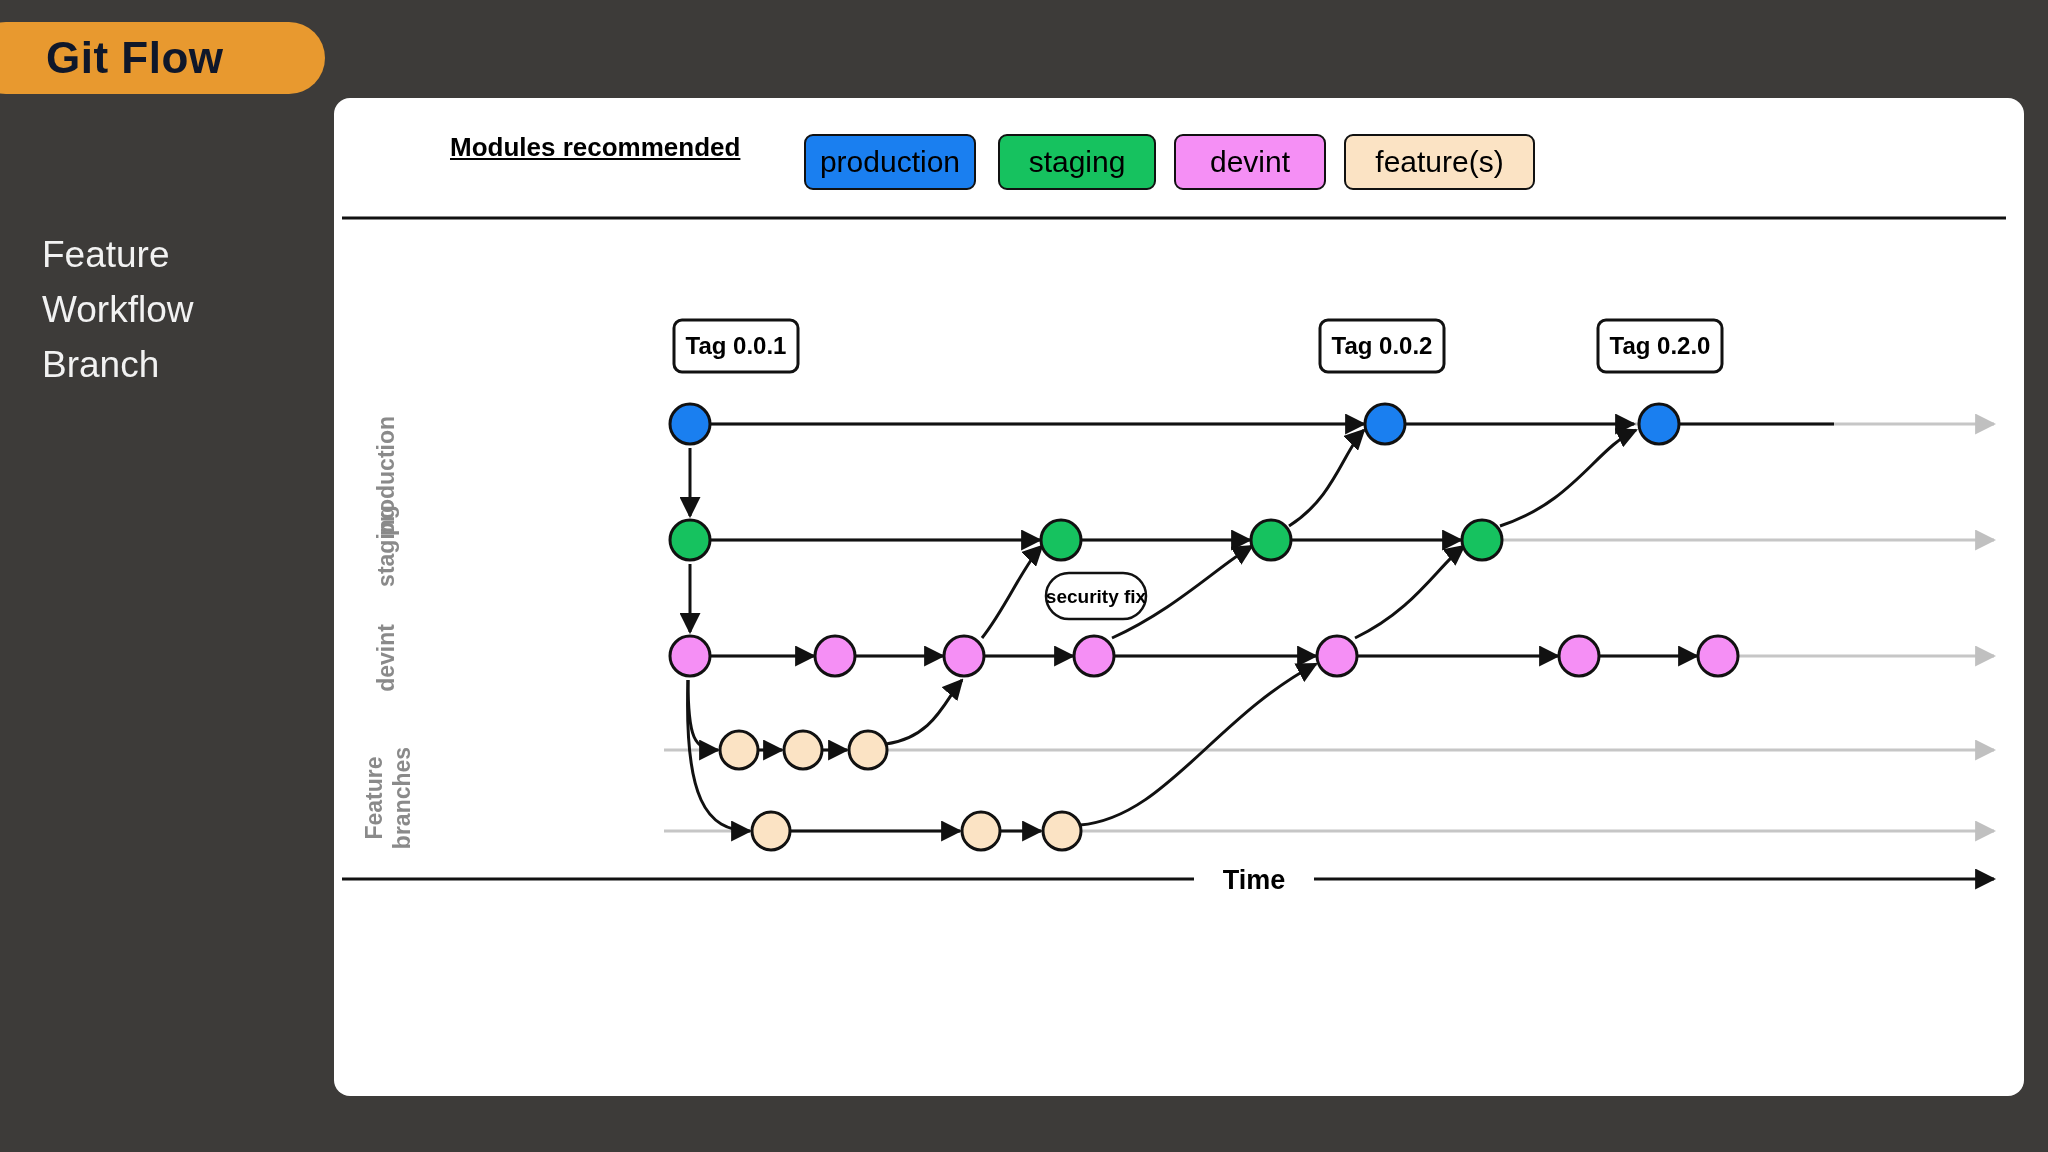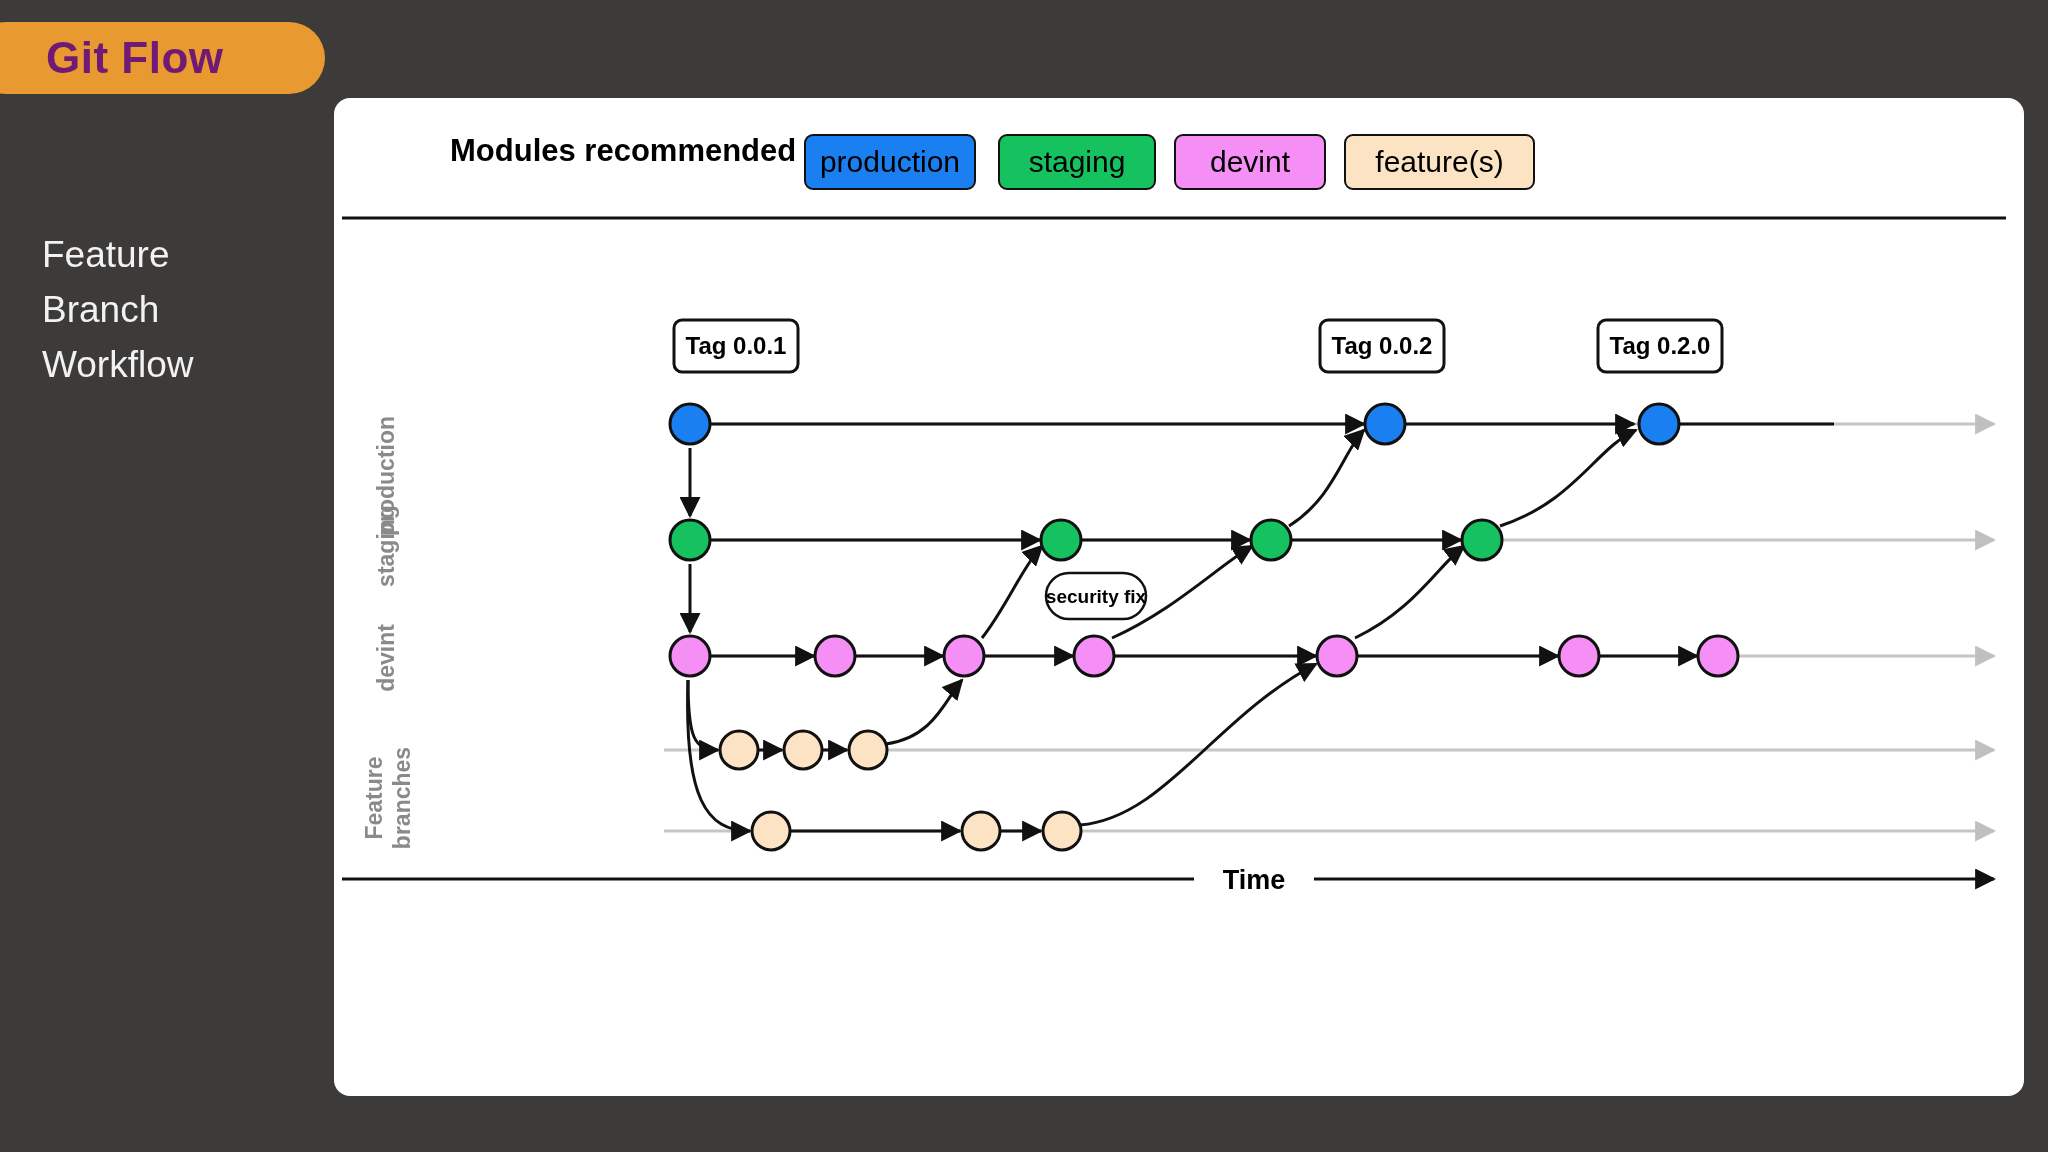--- a/index.html
+++ b/index.html
@@ -35,21 +35,21 @@
     width: 355px;
     height: 72px;
     background: #e8992f;
     border-radius: 36px;
     box-sizing: border-box;
     display: flex;
     align-items: center;
     padding-left: 76px;
   }
   #title-banner .title-text {
-    color: #701a75;
+    color: #0f172a;
     font-size: 44px;
     font-weight: bold;
     letter-spacing: 0.5px;
     line-height: 1;
   }
   #subtitle {
     position: absolute;
     left: 42px;
     top: 228px;
     width: 270px;
@@ -77,24 +77,25 @@
     left: 20px;
     top: 22px;
     width: 1650px;
     height: 92px;
   }
   #legend-label {
     position: absolute;
     left: 96px;
     top: 12px;
     width: 400px;
-    font-size: 31px;
+    font-size: 26px;
     font-weight: bold;
     color: #000;
     line-height: 1.22;
+    text-decoration: underline;
   }
   #legend-label span { display: block; }
   .legend-chip {
     position: absolute;
     top: 14px;
     height: 56px;
     border: 2.5px solid #111;
     border-radius: 9px;
     display: flex;
     align-items: center;
@@ -147,22 +148,22 @@
 <body>
 
 <div id="slide">
 
   <div id="sidebar">
     <div id="title-banner" style="background: rgb(232, 153, 47);">
       <div class="title-text">Git Flow</div>
     </div>
     <div id="subtitle">
       <span>Feature</span>
+      <span>Workflow</span>
       <span>Branch</span>
-      <span>Workflow</span>
     </div>
   </div>
 
   <div id="card">
 
     <div id="legend-row">
       <div id="legend-label">
         <span>Modules recommended</span>
       </div>
       <div class="legend-chip" id="chip-0" style="background: rgb(26, 127, 240);">

